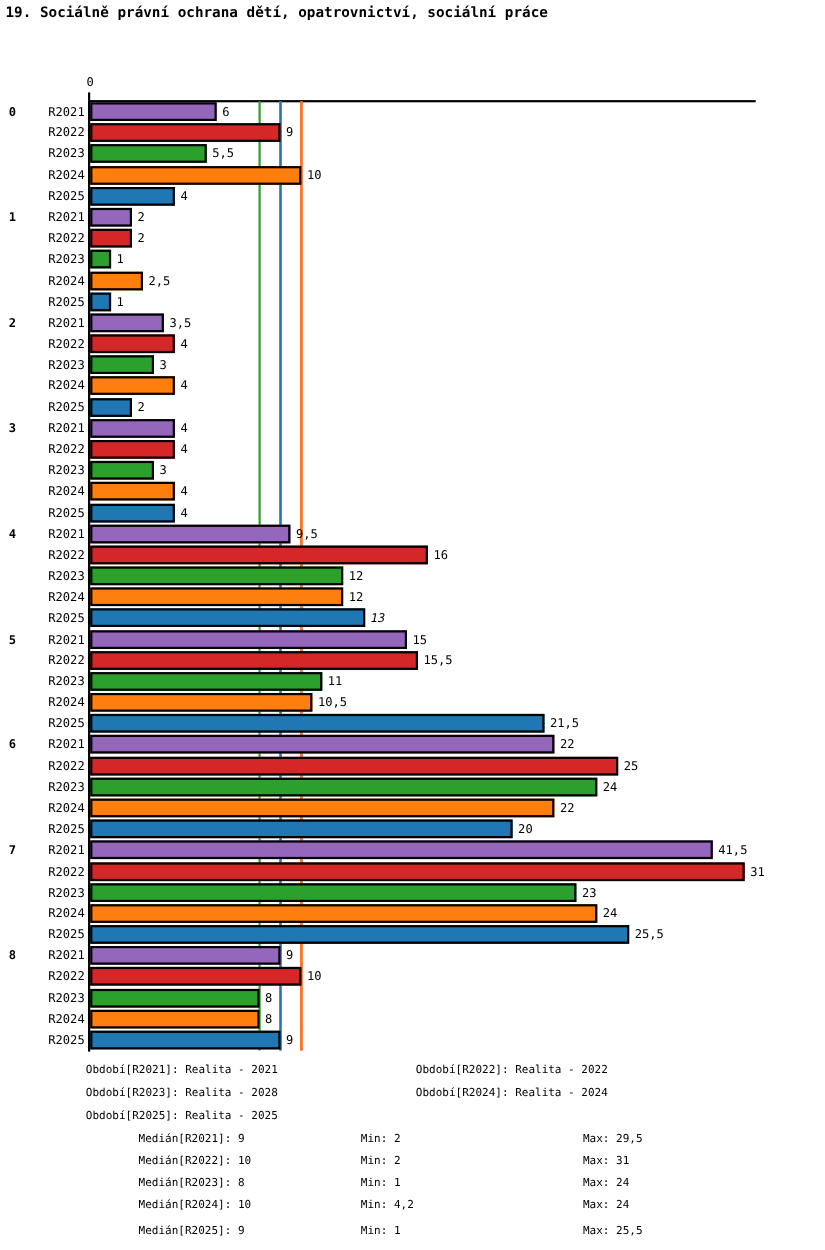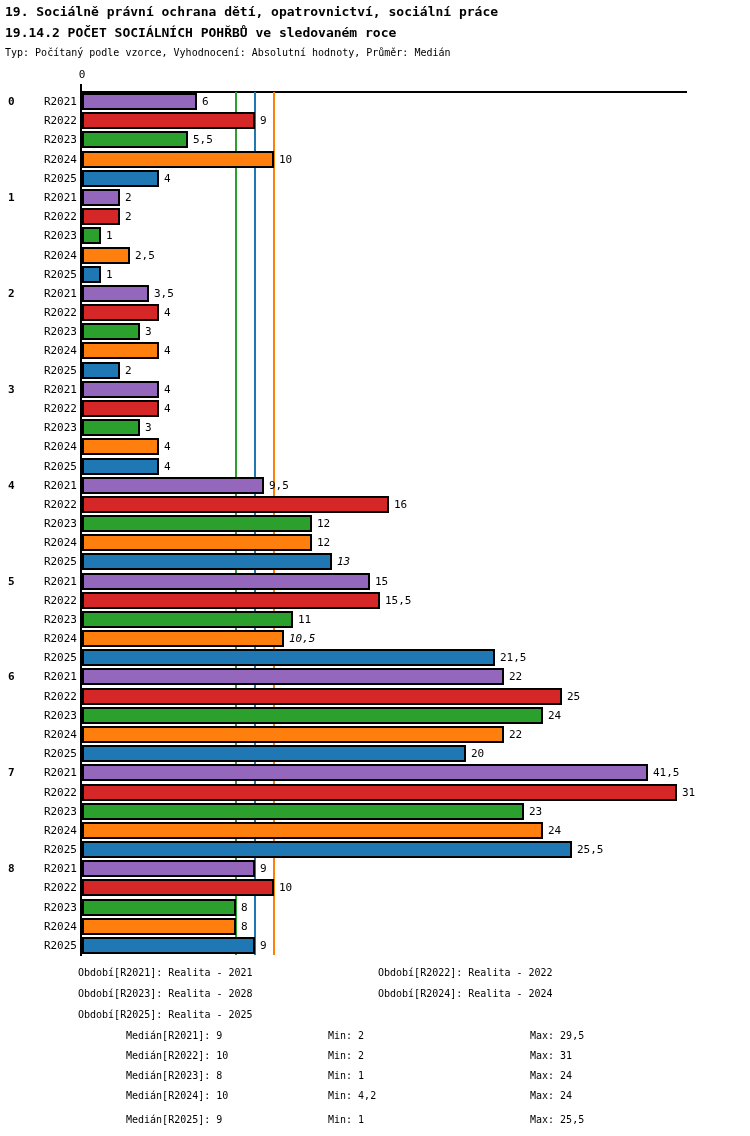--- a/index.html
+++ b/index.html
@@ -23,22 +23,20 @@
   .lc0{left:78px;} .lc1{left:378px;}
   .lr0{top:967px;} .lr1{top:988px;} .lr2{top:1009px;}
   .stat-med{left:78px;margin-left:48px;} .stat-min{left:328px;} .stat-max{left:530px;}
   .sr0{top:1030px;} .sr1{top:1050px;} .sr2{top:1070px;} .sr3{top:1090px;} .sr4{top:1114px;}
 </style>
 </head>
 <body>
 
 <div class="screen">
   <div class="abs title">19. Sociálně právní ochrana dětí, opatrovnictví, sociální práce</div>
-  <div class="abs subtitle">19.14.2 POČET SOCIÁLNÍCH POHŘBŮ ve sledovaném roce</div>
-  <div class="abs meta">Typ: Počítaný podle vzorce, Vyhodnocení: Absolutní hodnoty, Průměr: Medián</div>
 
   <div>
     <div class="abs origin-label">0</div>
     <div class="abs axis-top"></div>
     <div class="abs axis-left"></div>
 
   <div class="abs median-line" style="left: 254px; background: rgb(148, 103, 189);"></div>
       <div class="abs median-line" style="left: 273px; background: rgb(214, 39, 40);"></div>
       <div class="abs median-line" style="left: 235px; background: rgb(44, 160, 44);"></div>
       <div class="abs median-line" style="left: 273px; background: rgb(255, 127, 14);"></div>
@@ -128,21 +126,21 @@
       <div class="abs bar" style="left: 82px; top: 573px; width: 288px; background: rgb(148, 103, 189);"></div>
       <div class="abs value-label" style="left: 375px; top: 575px;">15</div>
       <div class="abs row-label" style="left: 30px; top: 594px;">R2022</div>
       <div class="abs bar" style="left: 82px; top: 592px; width: 298px; background: rgb(214, 39, 40);"></div>
       <div class="abs value-label" style="left: 385px; top: 594px;">15,5</div>
       <div class="abs row-label" style="left: 30px; top: 613px;">R2023</div>
       <div class="abs bar" style="left: 82px; top: 611px; width: 211px; background: rgb(44, 160, 44);"></div>
       <div class="abs value-label" style="left: 298px; top: 613px;">11</div>
       <div class="abs row-label" style="left: 30px; top: 632px;">R2024</div>
       <div class="abs bar" style="left: 82px; top: 630px; width: 202px; background: rgb(255, 127, 14);"></div>
-      <div class="abs value-label" style="left: 289px; top: 632px; font-style: italic;">10,5</div>
+      <div class="abs value-label" style="left: 289px; top: 632px;">10,5</div>
       <div class="abs row-label" style="left: 30px; top: 651px;">R2025</div>
       <div class="abs bar" style="left: 82px; top: 649px; width: 413px; background: rgb(31, 119, 180);"></div>
       <div class="abs value-label" style="left: 500px; top: 651px;">21,5</div>
       <div class="abs group-label" style="left: 8px; top: 670px;">6</div>
       <div class="abs row-label" style="left: 30px; top: 670px;">R2021</div>
       <div class="abs bar" style="left: 82px; top: 668px; width: 422px; background: rgb(148, 103, 189);"></div>
       <div class="abs value-label" style="left: 509px; top: 670px;">22</div>
       <div class="abs row-label" style="left: 30px; top: 690px;">R2022</div>
       <div class="abs bar" style="left: 82px; top: 688px; width: 480px; background: rgb(214, 39, 40);"></div>
       <div class="abs value-label" style="left: 567px; top: 690px;">25</div>

